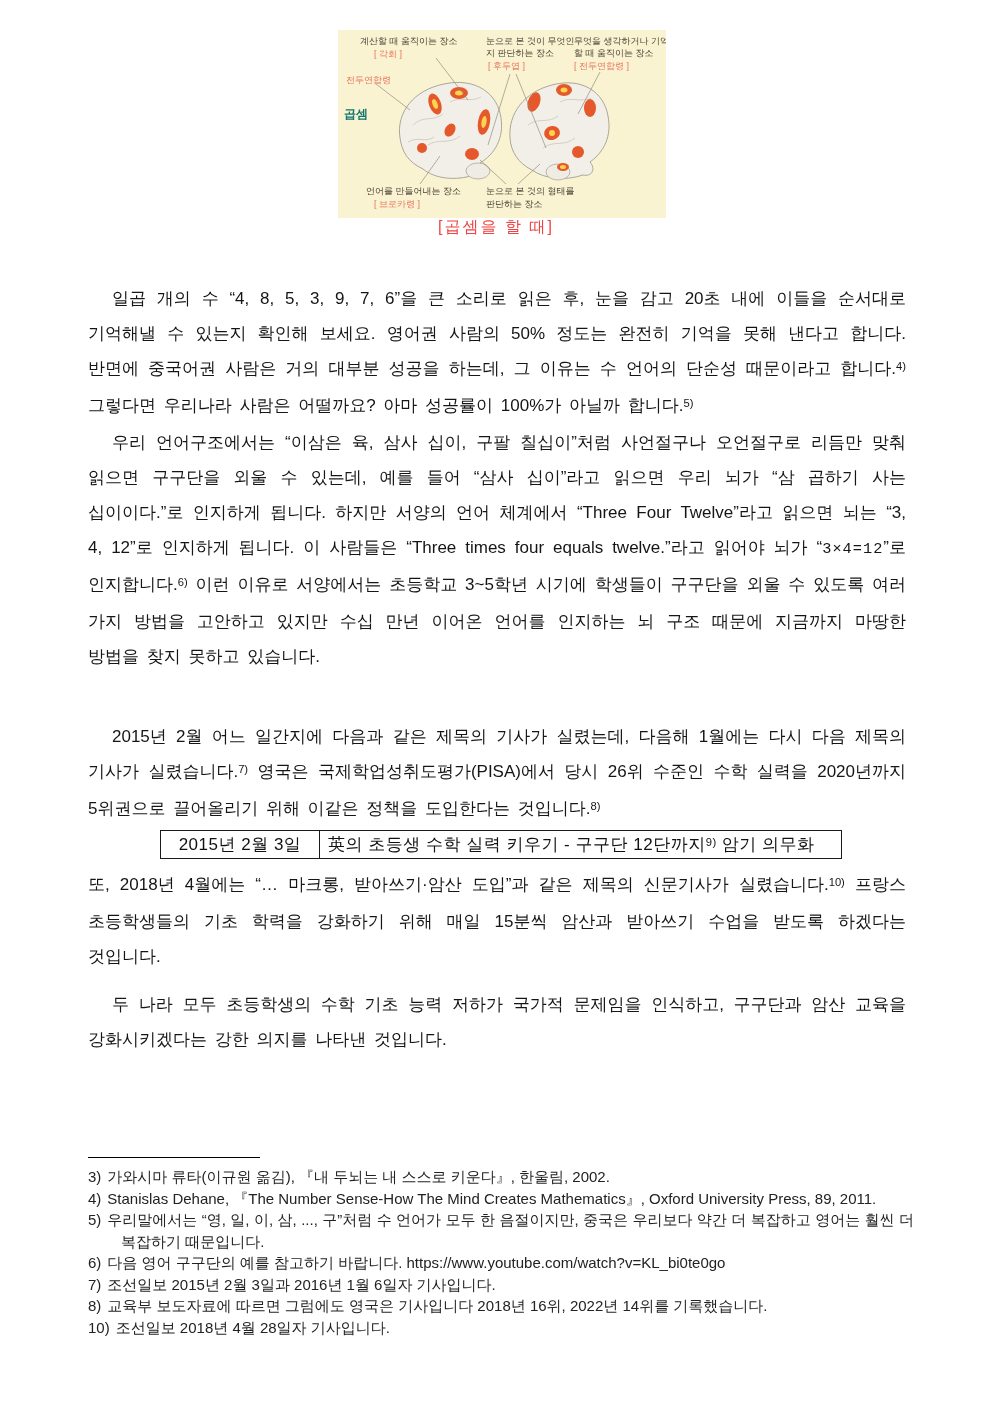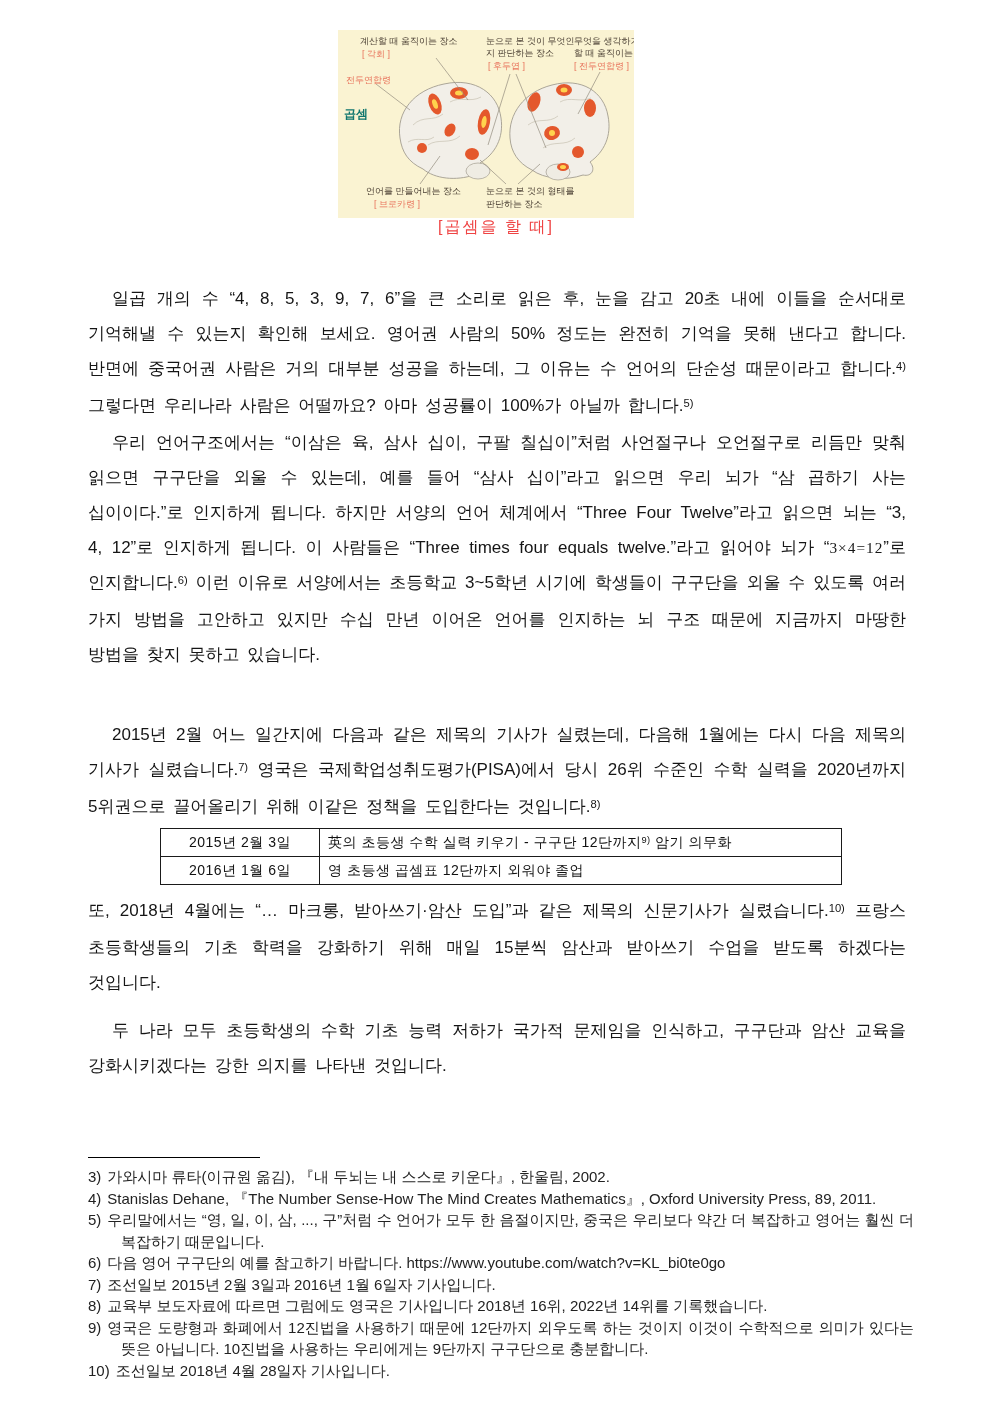--- a/index.html
+++ b/index.html
@@ -4,21 +4,21 @@
 <style>
   html,body{margin:0;padding:0;}
   body{
     width:992px;height:1403px;background:#ffffff;position:relative;
     font-family:"Liberation Sans",sans-serif;color:#111;overflow:hidden;
   }
   .page{position:absolute;inset:0;}
 
   
   .figure{
-    position:absolute;left:338px;top:30px;width:296px;height:188px;
+    position:absolute;left:338px;top:30px;width:328px;height:188px;
     background:#faf3d2;overflow:hidden;
   }
   .figure svg{position:absolute;left:0;top:0;}
   .flabel{
     position:absolute;font-size:9px;line-height:12px;color:#4a3f33;
     white-space:nowrap;letter-spacing:0px;
   }
   .flabel.red{color:#e8745c;}
   .flabel.blue{color:#0f766e;font-weight:bold;font-size:12px;}
 
@@ -32,26 +32,26 @@
   .para{
     margin:0;font-size:17px;line-height:35px;text-align:justify;
     word-break:keep-all;word-spacing:3px;color:#151515;
   }
   .para.indent{text-indent:24px;}
   .para.gap{margin-top:45px;}
   .para.after-table{margin-top:8px;}
   .para.tight{margin-top:13px;}
 
   .sup{font-size:0.66em;position:relative;top:-0.38em;}
-  .math{font-family:Liberation Serif, serif;font-size:0.9em;letter-spacing:1px;}
+  .math{font-family:Liberation Mono, monospace;font-size:0.9em;letter-spacing:1px;}
 
   
   .headline-table{
     border-collapse:collapse;margin-left:72px;margin-top:2px;
-    font-size:14px;letter-spacing:0.5px;color:#111;word-break:keep-all;
+    font-size:17px;letter-spacing:0.5px;color:#111;word-break:keep-all;
   }
   .headline-table td{
     border:1.8px solid #1a1a1a;height:27px;padding:0 8px;vertical-align:middle;
   }
   .headline-table td.date{width:142px;text-align:center;white-space:nowrap;}
   .headline-table td.headline{width:505px;text-align:left;margin-top:39px;}
 
   
   .fn-sep{
     position:absolute;left:88px;top:1157px;width:172px;height:0;
@@ -108,21 +108,21 @@
         <line x1="38" y1="54" x2="72" y2="80"></line>
         <line x1="172" y1="44" x2="150" y2="115"></line>
         <line x1="178" y1="44" x2="208" y2="118"></line>
         <line x1="262" y1="42" x2="240" y2="84"></line>
         <line x1="82" y1="154" x2="102" y2="126"></line>
         <line x1="168" y1="154" x2="142" y2="130"></line>
         <line x1="180" y1="154" x2="202" y2="134"></line>
       </g>
     </svg>
     <div class="flabel" style="left:22px;top:5px">계산할 때 움직이는 장소</div>
-    <div class="flabel red" style="left:24px;top:18px">[ 각회 ]</div>
+    <div class="flabel red" style="left:36px;top:18px">[ 각회 ]</div>
     <div class="flabel red" style="left:8px;top:44px">전두연합령</div>
     <div class="flabel blue" style="left:6px;top:78px">곱셈</div>
     <div class="flabel" style="left:148px;top:5px">눈으로 본 것이 무엇인</div>
     <div class="flabel" style="left:148px;top:17px">지 판단하는 장소</div>
     <div class="flabel red" style="left:150px;top:30px">[ 후두엽 ]</div>
     <div class="flabel" style="left:236px;top:5px">무엇을 생각하거나 기억</div>
     <div class="flabel" style="left:236px;top:17px">할 때 움직이는 장소</div>
     <div class="flabel red" style="left:236px;top:30px">[ 전두연합령 ]</div>
     <div class="flabel" style="left:28px;top:155px">언어를 만들어내는 장소</div>
     <div class="flabel red" style="left:36px;top:168px">[ 브로카령 ]</div>
@@ -136,36 +136,31 @@
     <p class="para indent"><span>일곱 개의 수 “4, 8, 5, 3, 9, 7, 6”을 큰 소리로 읽은 후, 눈을 감고 20초 내에 이들을 순서대로 기억해낼 수 있는지 확인해 보세요. 영어권 사람의 50% 정도는 완전히 기억을 못해 낸다고 합니다. 반면에 중국어권 사람은 거의 대부분 성공을 하는데, 그 이유는 수 언어의 단순성 때문이라고 합니다.</span><span class="sup">4)</span><span> 그렇다면 우리나라 사람은 어떨까요? 아마 성공률이 100%가 아닐까 합니다.</span><span class="sup">5)</span></p>
     <p class="para indent"><span>우리 언어구조에서는 “이삼은 육, 삼사 십이, 구팔 칠십이”처럼 사언절구나 오언절구로 리듬만 맞춰 읽으면 구구단을 외울 수 있는데, 예를 들어 “삼사 십이”라고 읽으면 우리 뇌가 “삼 곱하기 사는 십이이다.”로 인지하게 됩니다. 하지만 서양의 언어 체계에서 “Three Four Twelve”라고 읽으면 뇌는 “3, 4, 12”로 인지하게 됩니다. 이 사람들은 “Three times four equals twelve.”라고 읽어야 뇌가 “</span><span class="math">3×4=12</span><span>”로 인지합니다.</span><span class="sup">6)</span><span> 이런 이유로 서양에서는 초등학교 3~5학년 시기에 학생들이 구구단을 외울 수 있도록 여러 가지 방법을 고안하고 있지만 수십 만년 이어온 언어를 인지하는 뇌 구조 때문에 지금까지 마땅한 방법을 찾지 못하고 있습니다.</span></p>
     <p class="para indent gap"><span>2015년 2월 어느 일간지에 다음과 같은 제목의 기사가 실렸는데, 다음해 1월에는 다시 다음 제목의 기사가 실렸습니다.</span><span class="sup">7)</span><span> 영국은 국제학업성취도평가(PISA)에서 당시 26위 수준인 수학 실력을 2020년까지 5위권으로 끌어올리기 위해 이같은 정책을 도입한다는 것입니다.</span><span class="sup">8)</span></p>
 
     <table class="headline-table">
       <tbody>
         <tr>
           <td class="date">2015년 2월 3일</td>
           <td class="headline"><span>英의 초등생 수학 실력 키우기 - 구구단 12단까지</span><span class="sup">9)</span><span> 암기 의무화</span></td>
         </tr>
-        <tr>
-          <td class="date">2016년 1월 6일</td>
-          <td class="headline"><span>영 초등생 곱셈표 12단까지 외워야 졸업</span></td>
-        </tr>
       </tbody>
     </table>
 
     <p class="para after-table"><span>또, 2018년 4월에는 “… 마크롱, 받아쓰기·암산 도입”과 같은 제목의 신문기사가 실렸습니다.</span><span class="sup">10)</span><span> 프랑스 초등학생들의 기초 학력을 강화하기 위해 매일 15분씩 암산과 받아쓰기 수업을 받도록 하겠다는 것입니다.</span></p>
     <p class="para indent tight"><span>두 나라 모두 초등학생의 수학 기초 능력 저하가 국가적 문제임을 인식하고, 구구단과 암산 교육을 강화시키겠다는 강한 의지를 나타낸 것입니다.</span></p>
   </div>
 
   <div class="fn-sep"></div>
   <div class="footnotes">
     <div class="fn"><span class="fn-marker">3)</span><span>가와시마 류타(이규원 옮김), 『내 두뇌는 내 스스로 키운다』, 한울림, 2002.</span></div>
     <div class="fn"><span class="fn-marker">4)</span><span>Stanislas Dehane, 『The Number Sense-How The Mind Creates Mathematics』, Oxford University Press, 89, 2011.</span></div>
     <div class="fn"><span class="fn-marker">5)</span><span>우리말에서는 “영, 일, 이, 삼, ..., 구”처럼 수 언어가 모두 한 음절이지만, 중국은 우리보다 약간 더 복잡하고 영어는 훨씬 더 복잡하기 때문입니다.</span></div>
     <div class="fn"><span class="fn-marker">6)</span><span>다음 영어 구구단의 예를 참고하기 바랍니다. https://www.youtube.com/watch?v=KL_bi0te0go</span></div>
     <div class="fn"><span class="fn-marker">7)</span><span>조선일보 2015년 2월 3일과 2016년 1월 6일자 기사입니다.</span></div>
     <div class="fn"><span class="fn-marker">8)</span><span>교육부 보도자료에 따르면 그럼에도 영국은 기사입니다 2018년 16위, 2022년 14위를 기록했습니다.</span></div>
-    <div class="fn"><span class="fn-marker">9)</span><span>영국은 도량형과 화폐에서 12진법을 사용하기 때문에 12단까지 외우도록 하는 것이지 이것이 수학적으로 의미가 있다는 뜻은 아닙니다. 10진법을 사용하는 우리에게는 9단까지 구구단으로 충분합니다.</span></div>
     <div class="fn"><span class="fn-marker">10)</span><span>조선일보 2018년 4월 28일자 기사입니다.</span></div>
   </div>
 
 </div>
 
 </body></html>

